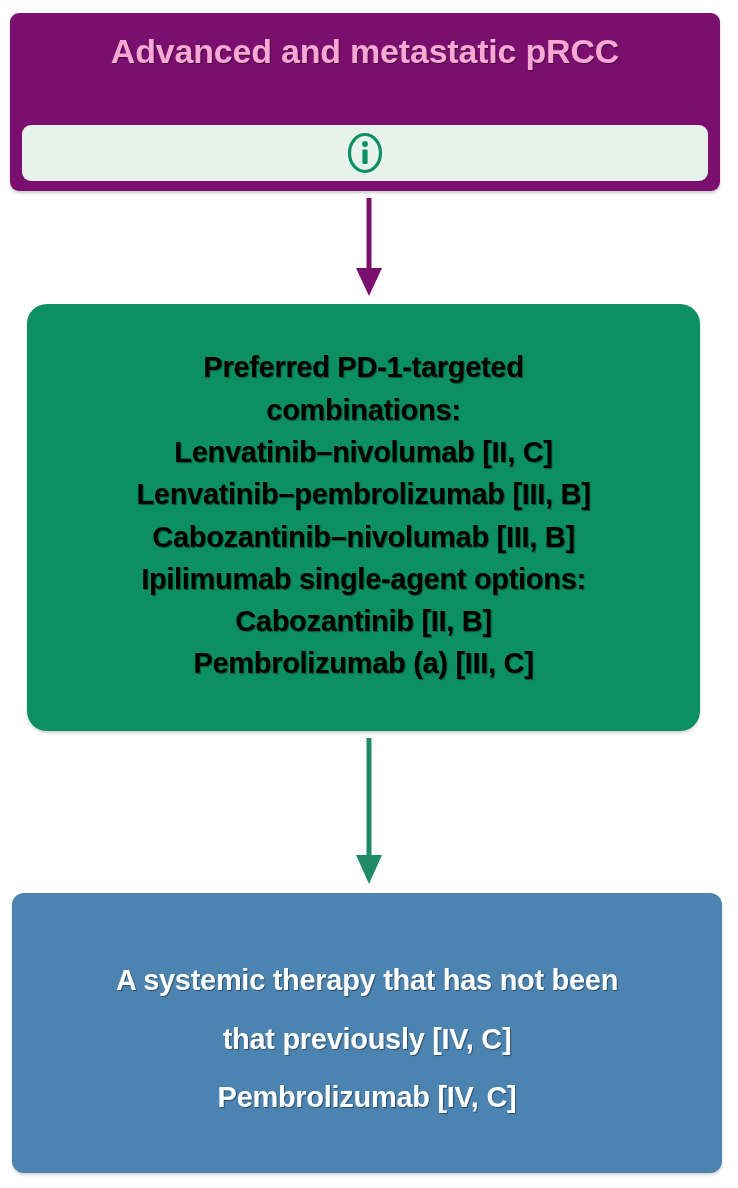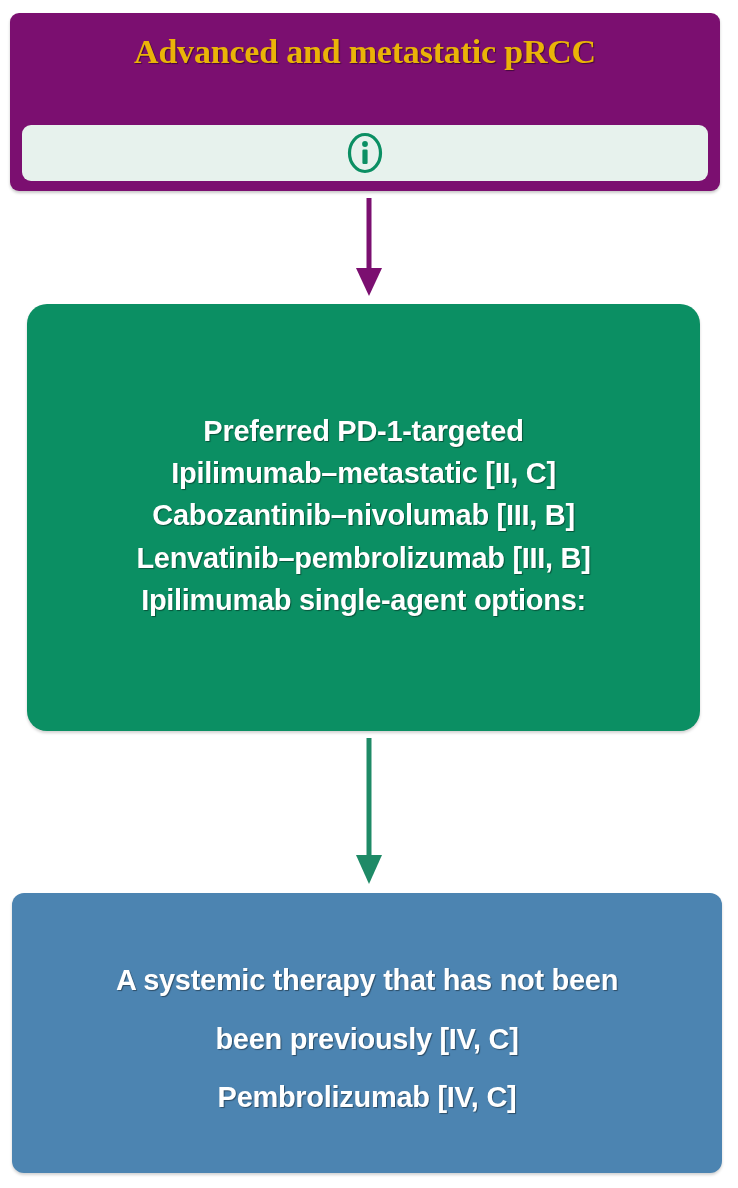--- a/index.html
+++ b/index.html
@@ -33,27 +33,26 @@
     border-radius: 9px;
     box-sizing: border-box;
     box-shadow: 0 2px 3px rgba(0,0,0,0.22);
   }
   .header-title {
     position: absolute;
     left: 0;
     top: 20px;
     width: 100%;
     text-align: center;
-    color: #eab308;
+    color: #f9a8d4;
     font-size: 34px;
     font-weight: bold;
     letter-spacing: -0.2px;
     text-shadow: 1px 1px 1px rgba(0,0,0,0.45);
     line-height: 1.1;
-    font-family: Liberation Serif, serif;
   }
   .info-bar {
     position: absolute;
     left: 12px;
     top: 112px;
     width: 686px;
     height: 56px;
     background: #e7f2ed;
     border-radius: 9px;
     display: flex;
@@ -82,21 +81,21 @@
     border-radius: 20px;
     box-sizing: border-box;
     display: flex;
     flex-direction: column;
     align-items: center;
     justify-content: center;
     padding: 6px 16px 10px 16px;
     box-shadow: 0 2px 3px rgba(0,0,0,0.18);
   }
   .node-green .line {
-    color: #ffffff;
+    color: #000000;
     font-size: 29px;
     font-weight: bold;
     text-align: center;
     line-height: 1.46;
     letter-spacing: -0.3px;
     text-shadow: 1px 1px 1px rgba(0,0,0,0.42);
     white-space: nowrap;
   }
 
   
@@ -149,32 +148,35 @@
 
   <div class="arrow" style="left:345px; top:198px;">
     <svg width="48" height="100" viewBox="0 0 48 100" xmlns="http://www.w3.org/2000/svg">
       <line x1="24" y1="0" x2="24" y2="78" stroke="#7b0f70" stroke-width="5"></line>
       <polygon points="24,98 11,70 37,70" fill="#7b0f70"></polygon>
     </svg>
   </div>
 
   <div class="node-green">
     <div class="line">Preferred PD-1-targeted</div>
-    <div class="line">Ipilimumab–metastatic [II, C]</div>
+    <div class="line">combinations:</div>
+    <div class="line">Lenvatinib–nivolumab [II, C]</div>
+    <div class="line">Lenvatinib–pembrolizumab [III, B]</div>
     <div class="line">Cabozantinib–nivolumab [III, B]</div>
-    <div class="line">Lenvatinib–pembrolizumab [III, B]</div>
     <div class="line">Ipilimumab single-agent options:</div>
+    <div class="line">Cabozantinib [II, B]</div>
+    <div class="line">Pembrolizumab (a) [III, C]</div>
   </div>
 
   <div class="arrow" style="left:345px; top:738px;">
     <svg width="48" height="148" viewBox="0 0 48 148" xmlns="http://www.w3.org/2000/svg">
       <line x1="24" y1="0" x2="24" y2="124" stroke="#1e8a66" stroke-width="5"></line>
       <polygon points="24,146 11,117 37,117" fill="#1e8a66"></polygon>
     </svg>
   </div>
 
   <div class="node-blue">
     <div class="line">A systemic therapy that has not been</div>
-    <div class="line">been previously [IV, C]</div>
+    <div class="line">that previously [IV, C]</div>
     <div class="line">Pembrolizumab [IV, C]</div>
   </div>
 
 </div>
 
 </body></html>

